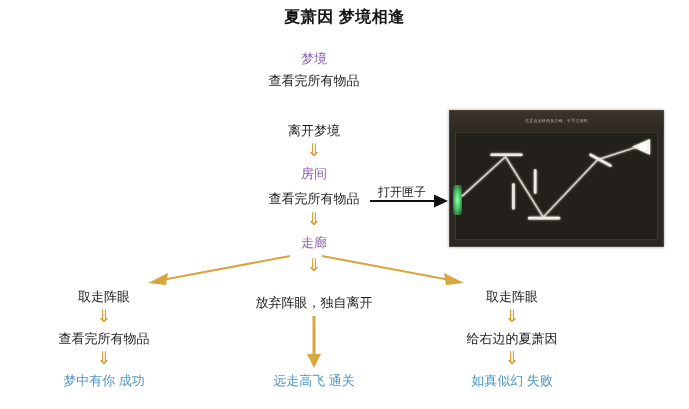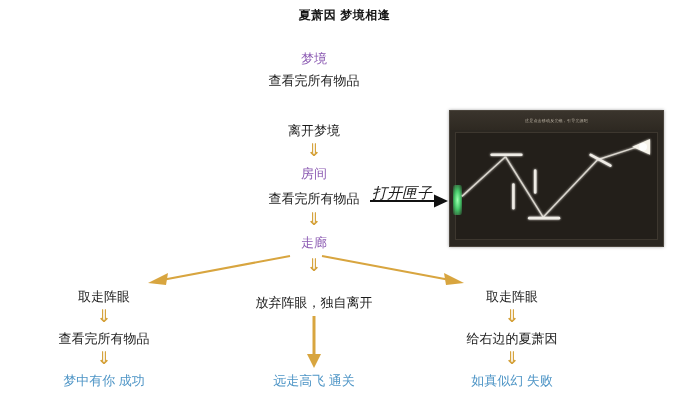--- a/index.html
+++ b/index.html
@@ -17,21 +17,21 @@
   }
   .canvas {
     position: absolute;
     inset: 0;
   }
   .abs {
     position: absolute;
     white-space: nowrap;
   }
   .title {
-    font-size: 12px;
+    font-size: 16px;
     font-weight: bold;
     letter-spacing: 0.5px;
     color: #141414;
     left: 0; right: 0;
     top: 7px;
     text-align: center;
   }
   .node {
     font-size: 13px;
     text-align: center;
@@ -51,24 +51,23 @@
     color: #4E95C6;
   }
   .arrow-down {
     transform: translateX(-50%);
     font-size: 17px;
     line-height: 1;
     color: #D8A53F;
     text-shadow: 0 0 0.4px #C2922F;
   }
   .edge-label {
-    font-size: 15px;
+    font-size: 12px;
     color: #1a1a1a;
     transform: translateX(-50%);
-    font-style: italic;
   }
   
   .game-shot {
     position: absolute;
     left: 449px;
     top: 110px;
     width: 213px;
     height: 135px;
     background: #2b2721;
     border: 1px solid #4a443c;

